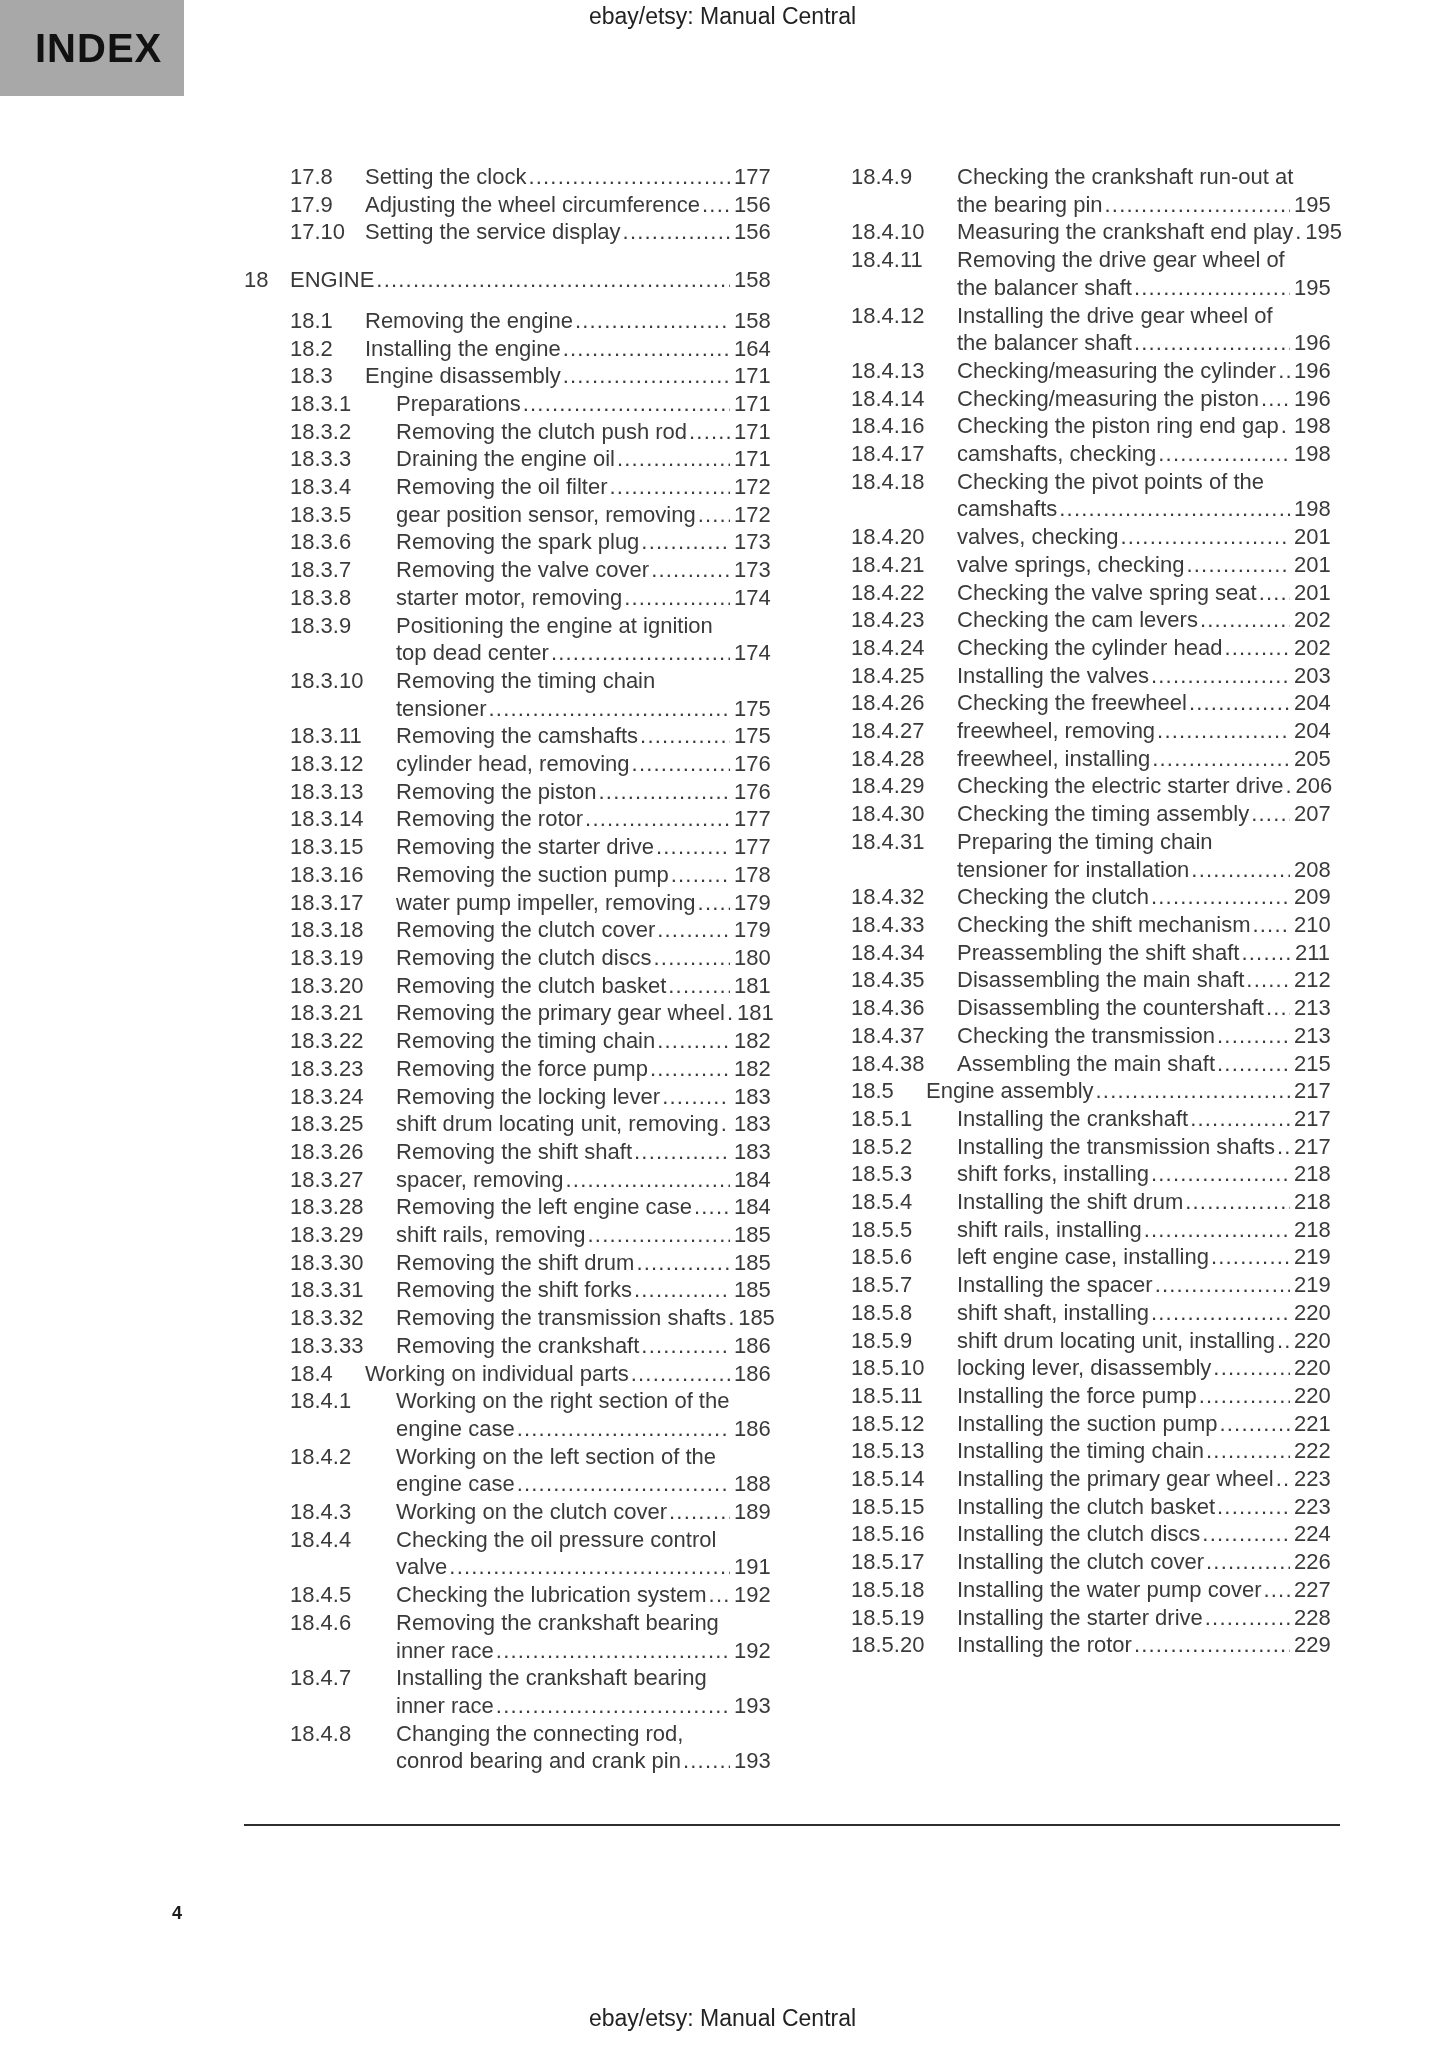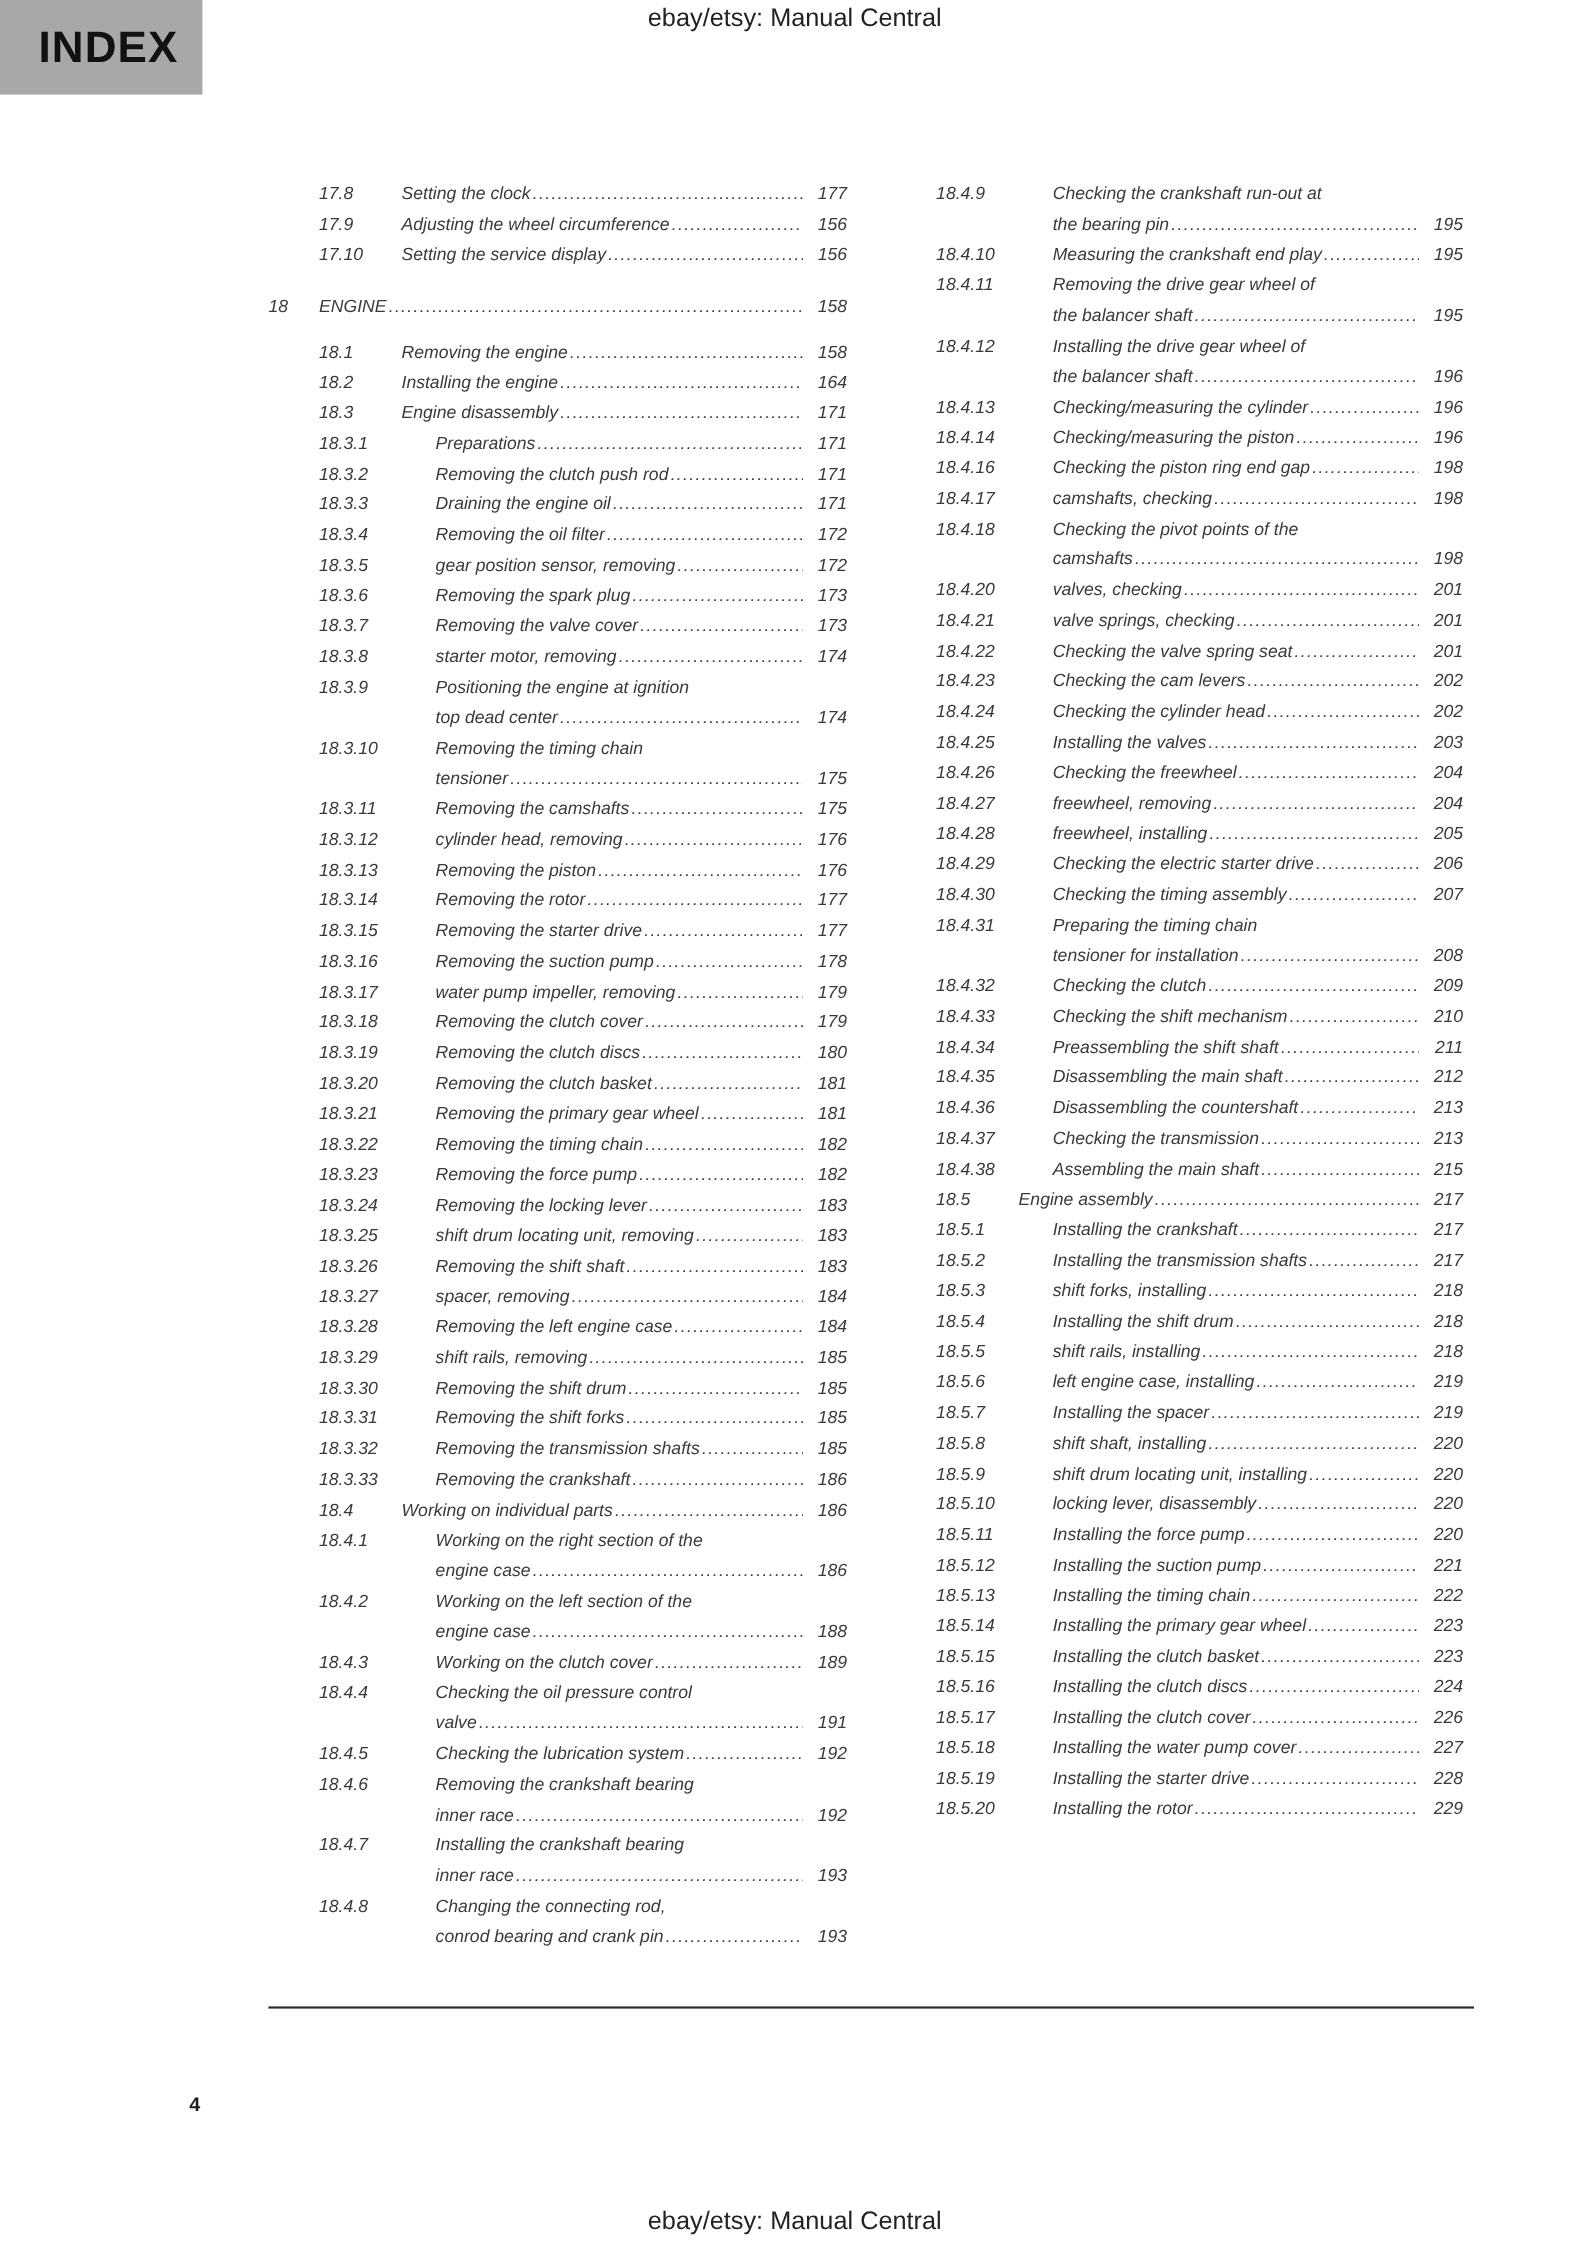--- a/index.html
+++ b/index.html
@@ -7,41 +7,41 @@
     position:relative;
     width:1445px;height:2045px;
     background:#ffffff;
     font-family:"Liberation Sans", sans-serif;
     color:#3a3a3a;
     overflow:hidden;
   }
   
   .index-tab{
     position:absolute;left:0;top:0;
-    width:184px;height:86px;
+    width:184px;height:96px;
     background:#a8a8a8;
     display:flex;align-items:center;
     padding-left:35px;box-sizing:border-box;
   }
   .index-tab .index-label{
     font-size:40px;font-weight:bold;color:#111111;letter-spacing:1px;
   }
   
   .header{
     position:absolute;left:0;top:0;width:100%;
     text-align:center;font-size:23px;color:#222222;line-height:33px;
   }
   .footer{
     position:absolute;left:0;top:2002px;width:100%;
     text-align:center;font-size:23px;color:#222222;line-height:33px;
   }
   
   .toc-col{
     position:absolute;top:163px;
-    font-size:16px;line-height:27.7px;font-style:italic;
+    font-size:22px;line-height:27.7px;
   }
   .toc-left{left:244px;width:526px;}
   .toc-right{left:805px;width:525px;}
   .entry{position:relative;}
   .entry .num{position:absolute;top:0;left:46px;line-height:27.7px;}
   .entry.lvl1 .num{left:0;}
   .entry.lvl1{margin:13px 0;}
   .entry .line{display:flex;align-items:baseline;}
   .entry.lvl1 .line{padding-left:46px;margin-top:20px;}
   .entry.lvl2 .line{padding-left:121px;}

